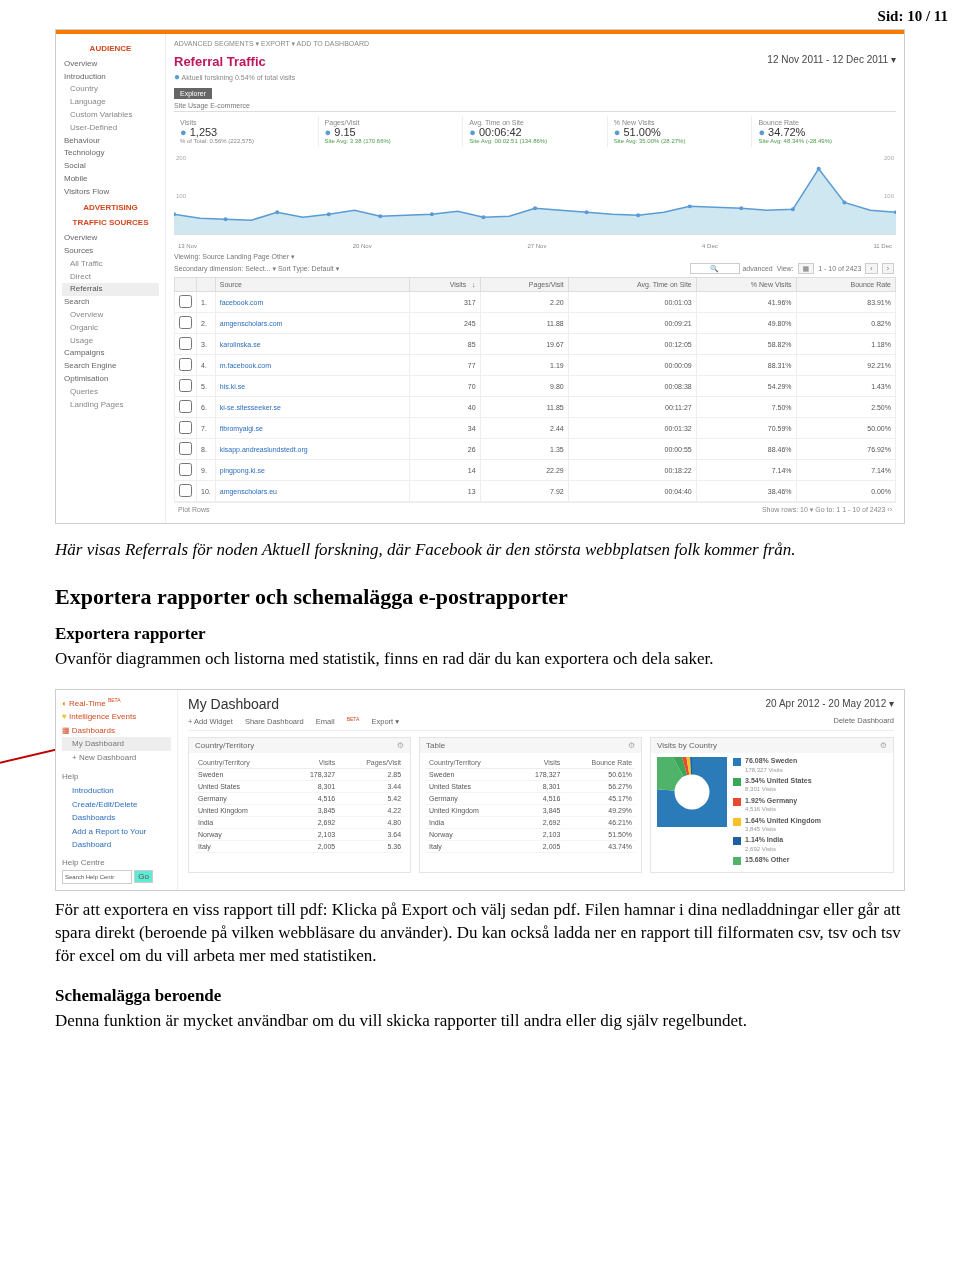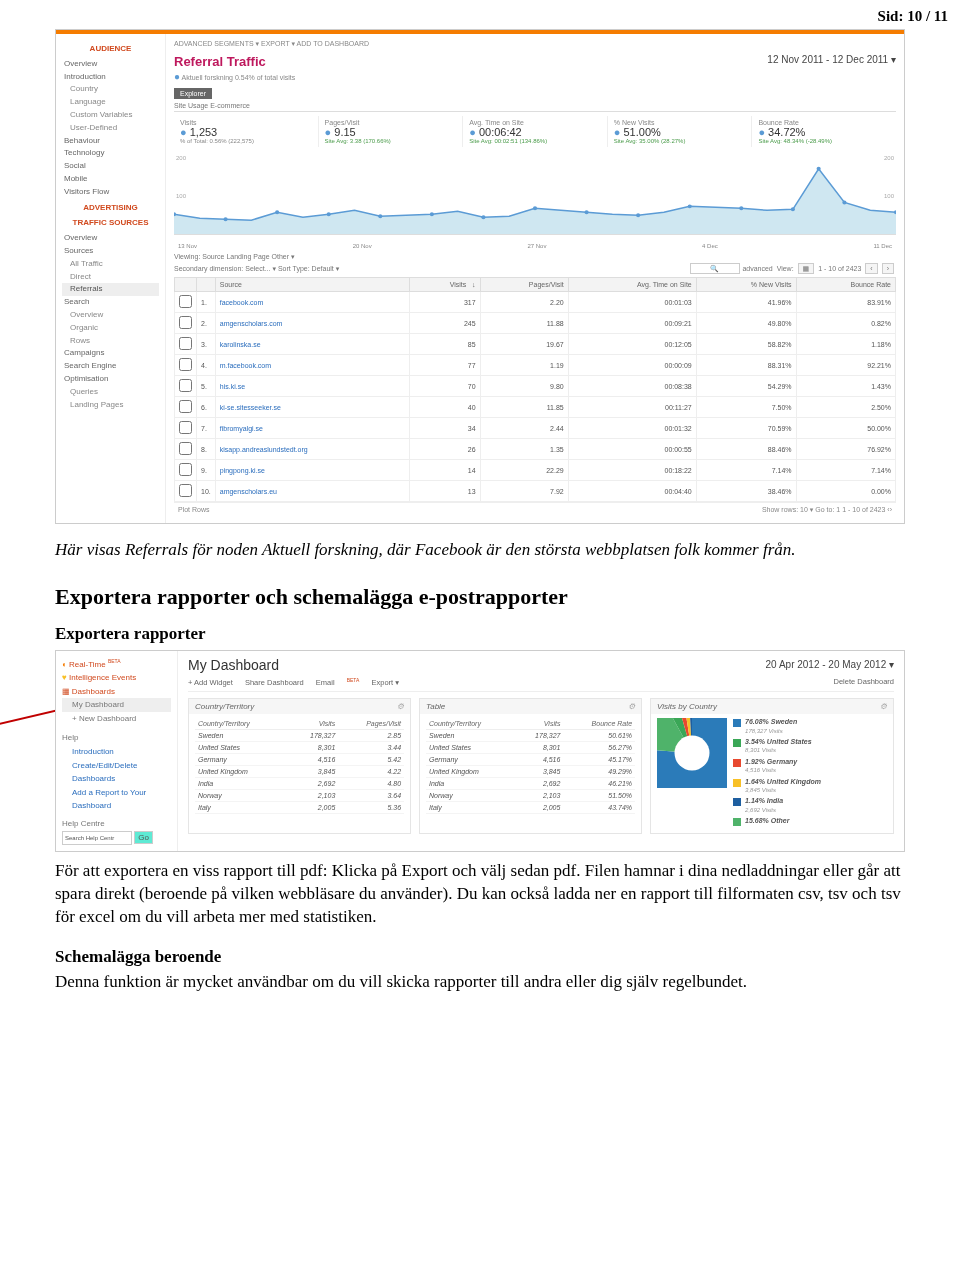--- a/index.html
+++ b/index.html
@@ -104,21 +104,21 @@
   .ga2-sidebar { width: 122px; padding: 6px; border-right: 1px solid #eee; line-height: 1.7; }
   .ga2-sidebar .mi { color: #d14a1f; }
   .ga2-sidebar .grey { color: #777; }
   .ga2-sidebar .sub { padding-left: 10px; color: #777; }
   .ga2-sidebar .input { border:1px solid #ccc; padding:1px 2px; width:70px; font-size:6px; display:inline-block; }
   .ga2-main { flex:1; padding: 6px 10px; }
   .ga2-header { display:flex; justify-content:space-between; align-items:center; margin-bottom:4px; }
   .ga2-title { font-size: 14px; color:#333; font-weight: normal; }
   .ga2-toolbar { font-size: 7.5px; color:#666; border-bottom:1px solid #eee; padding-bottom:4px; margin-bottom:6px; display:flex; justify-content:space-between; }
   .ga2-toolbar span { margin-right: 10px; }
-  .ga2-widgets { display:flex; gap:8px;font-style:italic; }
+  .ga2-widgets { display:flex; gap:8px; }
   .ga2-widget { flex:1; border:1px solid #e5e5e5; padding:4px 6px; }
   .ga2-widget.pie { flex:1.1; }
   .ga2-widget-title { font-size:8px; color:#666; background:#f6f6f6; margin:-4px -6px 4px -6px; padding:3px 6px; display:flex; justify-content:space-between; }
   .ga2-widget-title .gear { color:#aaa; }
   .ga2-wtable { width:100%; border-collapse: collapse; font-size:7px; }
   .ga2-wtable th { text-align:left; padding:2px 3px; color:#666; border-bottom:1px solid #eee; font-weight:normal; }
   .ga2-wtable th.r { text-align:right; }
   .ga2-wtable td { padding:2px 3px; border-bottom:1px solid #f4f4f4; }
   .ga2-wtable td.r { text-align:right; }
   .legend { font-size:7px; }
@@ -166,21 +166,21 @@
         <div class="sec">ADVERTISING</div>
         <div class="sec">TRAFFIC SOURCES</div>
         <div class="item">Overview</div>
         <div class="item">Sources</div>
         <div class="sub">All Traffic</div>
         <div class="sub">Direct</div>
         <div class="sel">Referrals</div>
         <div class="item">Search</div>
         <div class="sub">Overview</div>
         <div class="sub">Organic</div>
-        <div class="sub">Rows</div>
+        <div class="sub">Usage</div>
         <div class="item">Campaigns</div>
         <div class="item">Search Engine Optimisation</div>
         <div class="sub">Queries</div>
         <div class="sub">Landing Pages</div>
       </div>
       <div class="ga-main">
         <div class="ga-toolbar">ADVANCED SEGMENTS ▾    EXPORT ▾    ADD TO DASHBOARD</div>
         <div class="ga-header">
           <div>
             <div class="ga-title">Referral Traffic</div>
@@ -398,20 +398,21 @@
         </div>
       </div>
     </div>
   </div>
 
   <p class="italic-caption">Här visas Referrals för noden Aktuell forskning, där Facebook är den största webbplatsen folk kommer från.</p>
 
   <h2 class="section">Exportera rapporter och schemalägga e-postrapporter</h2>
 
   <p class="subhead">Exportera rapporter</p>
+  <p class="para">Ovanför diagrammen och listorna med statistik, finns en rad där du kan exportera och dela saker.</p>
 
   <div class="screenshot2-wrap">
     <svg class="red-arrow-svg" viewBox="0 0 220 60">
       <defs>
           <marker id="ah" markerWidth="6" markerHeight="6" refX="5" refY="3" orient="auto">
             <path d="M0,0 L6,3 L0,6 Z" fill="#c00000"></path>
           </marker>
         </defs>
       <line x1="0" y1="55" x2="200" y2="8" stroke="#c00000" stroke-width="2" marker-end="url(#ah)"></line>
     </svg>

